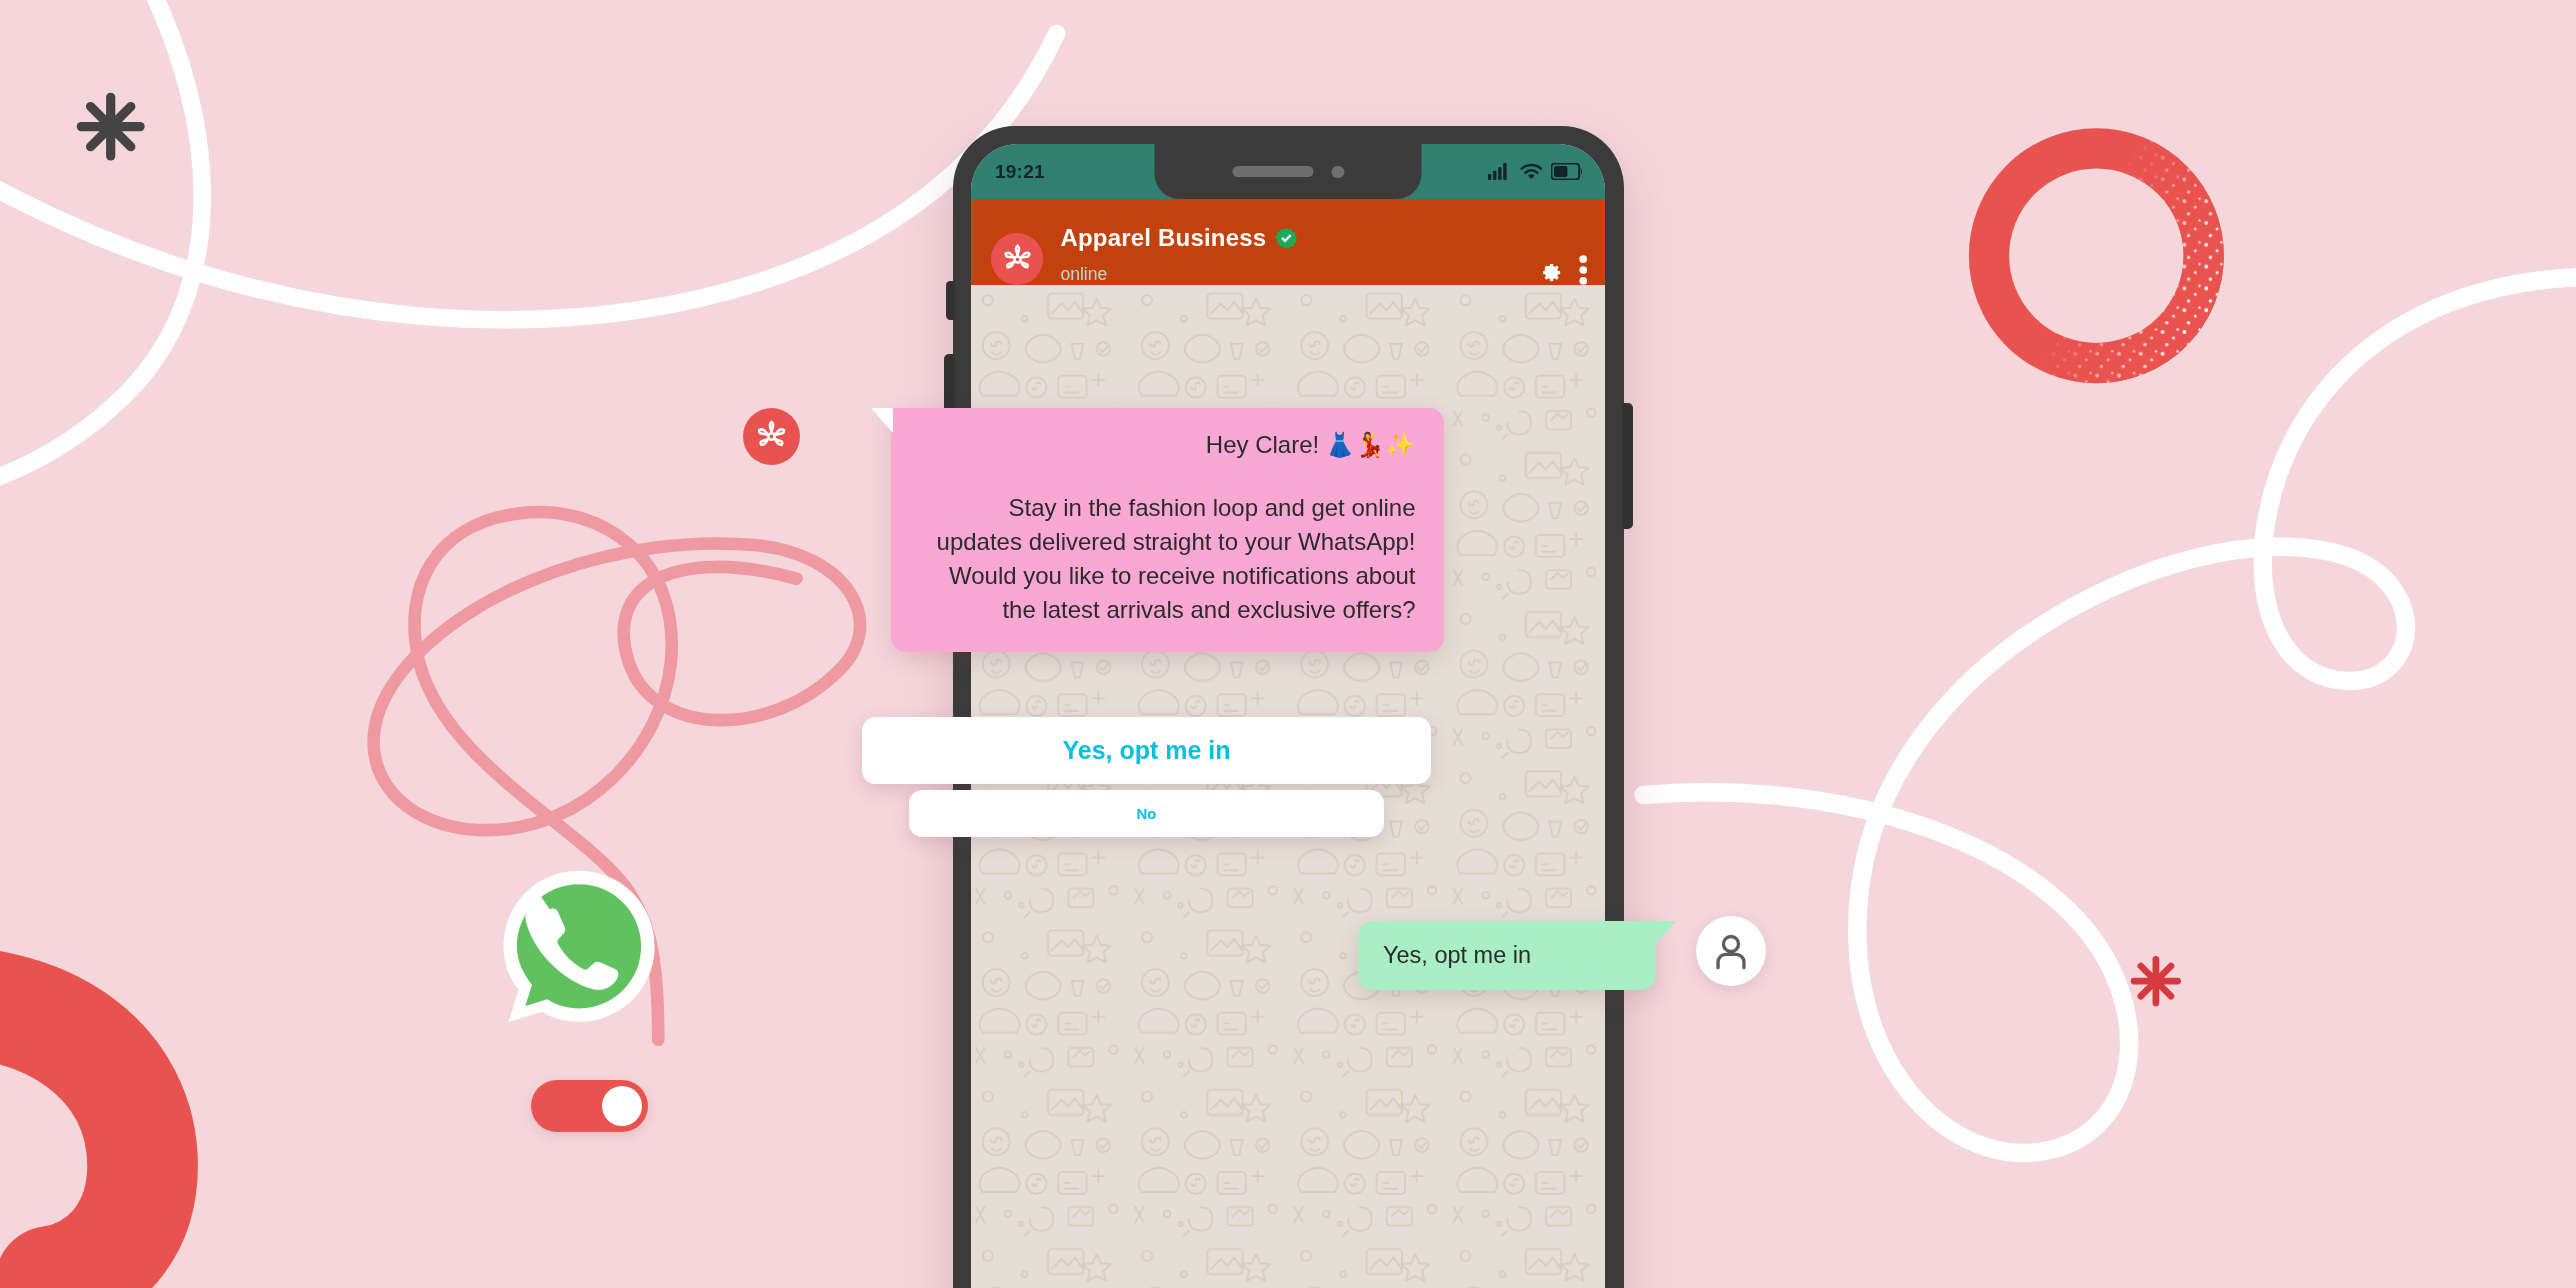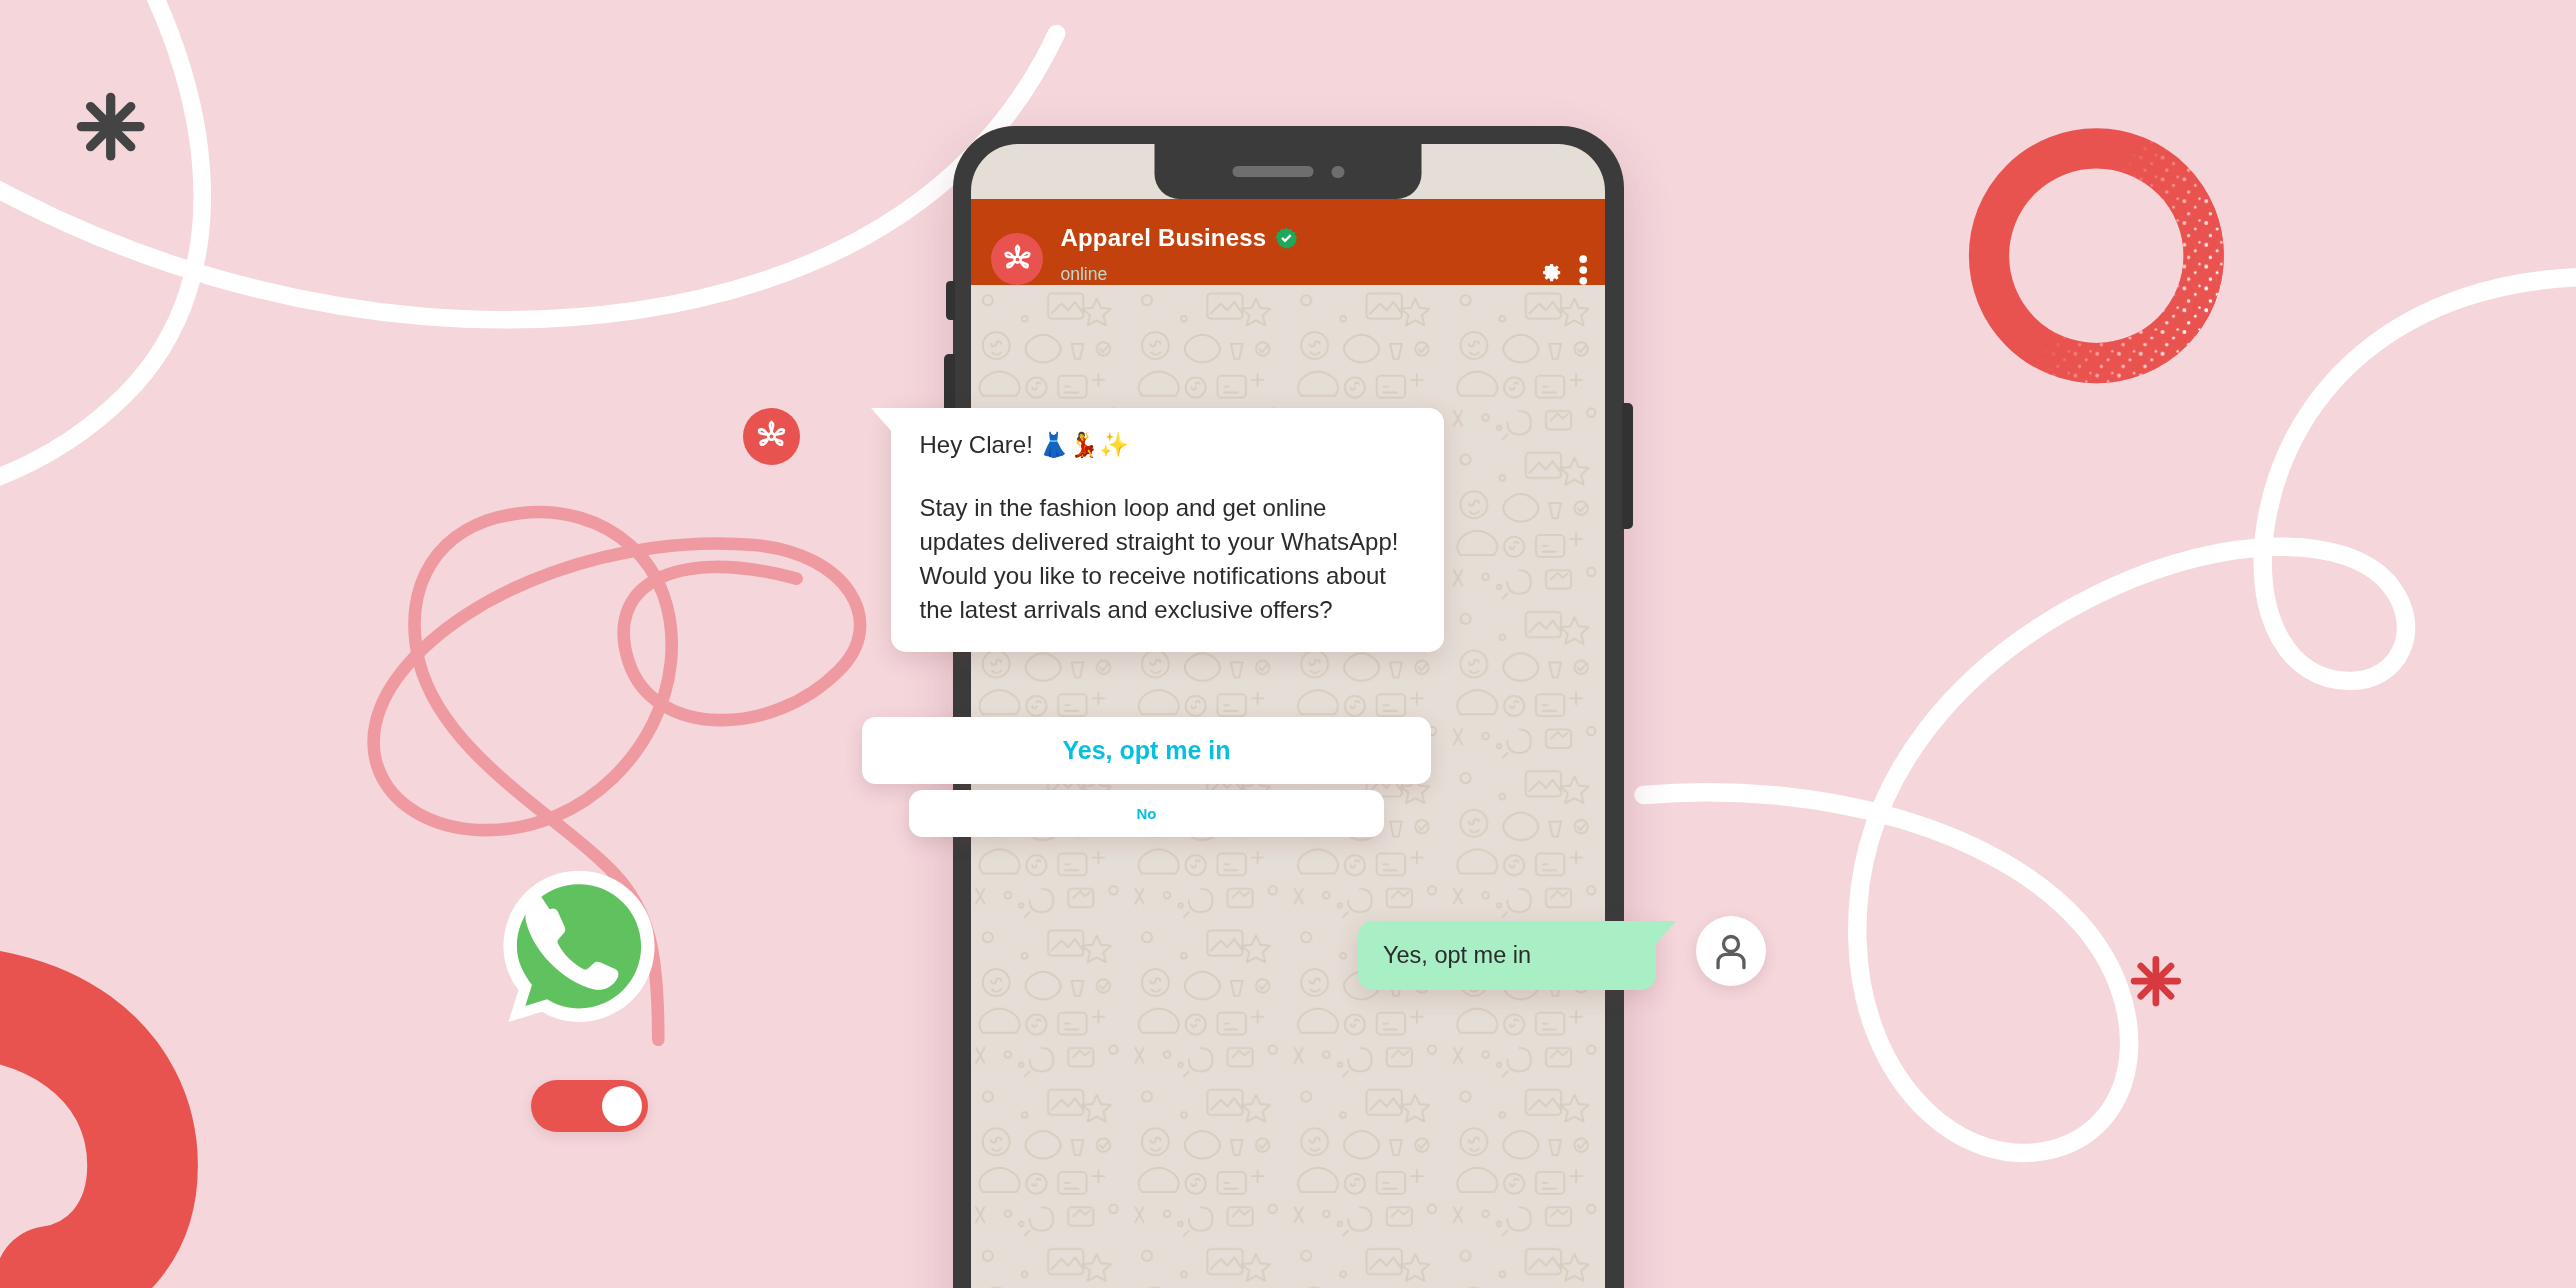--- a/index.html
+++ b/index.html
@@ -85,26 +85,27 @@
 
   
   .wallpaper { position:absolute; top:141px; left:0; right:0; bottom:0; background:#E5DED6; overflow:hidden; }
   .wallpaper svg { position:absolute; top:0; left:0; }
 
   
   .bubble-in {
     position:absolute;
     left:891px; top:408px;
     width:553px;
-    background:#ffffff;
+    background:#f9a8d4;
     border-radius:15px;
     border-top-left-radius:3.4px;
     padding:25px 28.5px 25px 28.5px;
     box-shadow:0 6.7px 22px rgba(120,60,70,.17);
     z-index:12;
+    text-align:right;
   }
   .bubble-in::before{
     content:""; position:absolute; left:-20px; top:0;
     width:0;height:0;
     border-top:0 solid transparent;
     border-right:22px solid #fff;
     border-bottom:25px solid transparent;
   }
   .bubble-line { font-size:24px; line-height:1.0; color:#2B2B2B; }
   .bubble-body { font-size:24px; line-height:1.42; color:#2B2B2B; margin-top:34px; }
@@ -250,20 +251,41 @@
 
 <div class="phone-wrap">
   <div class="phone-body">
     <div class="side-btn mute"></div>
     <div class="side-btn volup"></div>
     <div class="side-btn voldn"></div>
     <div class="side-btn power"></div>
 
     <div class="phone-screen">
 
+      <div class="status-bar">
+        <span class="status-time">19:21</span>
+        <span class="status-icons">
+          <svg width="22" height="17" viewBox="0 0 26 20">
+            <rect x="0" y="13" width="4" height="7" rx="1" fill="#13232B"></rect>
+            <rect x="6" y="9" width="4" height="11" rx="1" fill="#13232B"></rect>
+            <rect x="12" y="5" width="4" height="15" rx="1" fill="#13232B"></rect>
+            <rect x="18" y="0" width="4" height="20" rx="1" fill="#13232B"></rect>
+          </svg>
+          <svg width="22.6" height="17" viewBox="0 0 27 20">
+            <path d="M2 6.5 C8 1, 19 1, 25 6.5" fill="none" stroke="#13232B" stroke-width="3" stroke-linecap="round"></path>
+            <path d="M6.5 11.5 C10.5 7.5, 16.5 7.5, 20.5 11.5" fill="none" stroke="#13232B" stroke-width="3" stroke-linecap="round"></path>
+            <path d="M13.5 19 L9.5 14.8 C11.8 12.8, 15.2 12.8, 17.5 14.8 Z" fill="#13232B"></path>
+          </svg>
+          <svg width="32" height="17" viewBox="0 0 38 20">
+            <rect x="0.5" y="0.5" width="33" height="19" rx="4" fill="none" stroke="#13232B" stroke-width="2.4"></rect>
+            <rect x="3.5" y="3.5" width="16" height="13" rx="2" fill="#13232B"></rect>
+            <path d="M35.5 6.5 L35.5 13.5 C37.4 12.6, 37.4 7.4, 35.5 6.5 Z" fill="#13232B"></path>
+          </svg>
+        </span>
+      </div>
 
       <div class="notch">
         <div class="speaker"></div>
         <div class="front-cam"></div>
       </div>
 
       <div class="chat-header">
         <div class="avatar-logo">
           <svg width="37" height="37" viewBox="0 0 44 44">
             <g fill="none" stroke="#ffffff" stroke-width="2.9">

